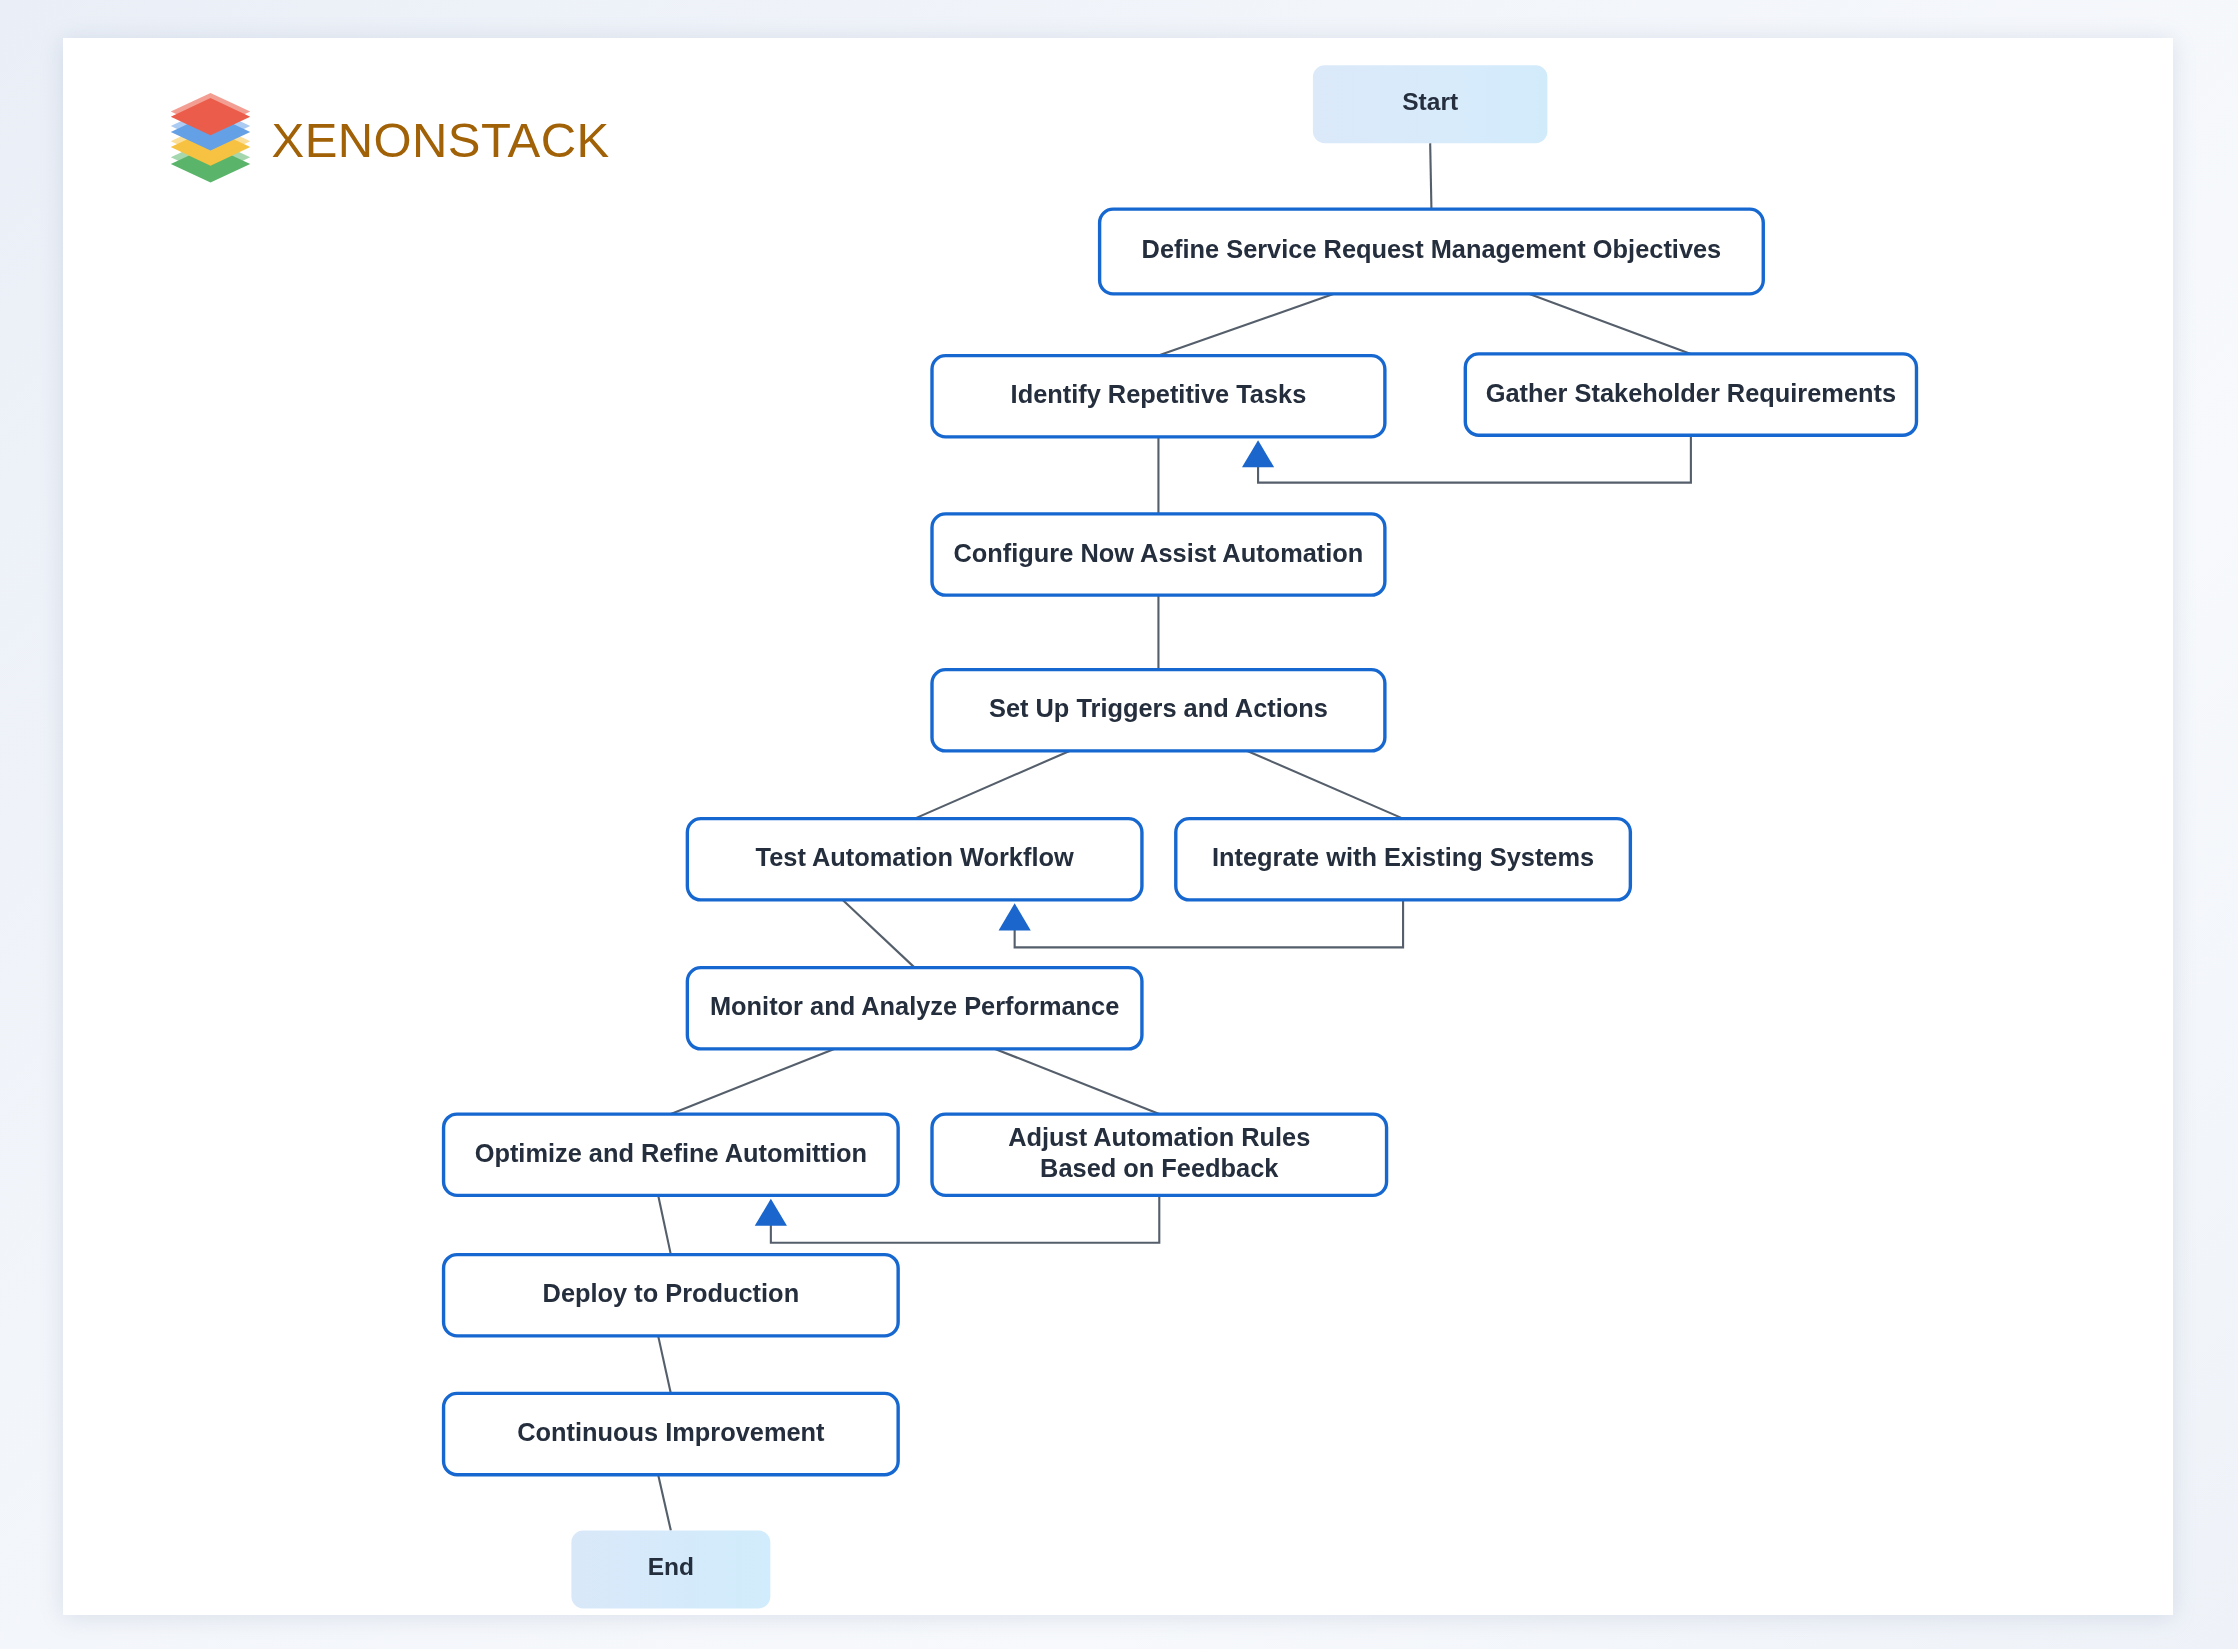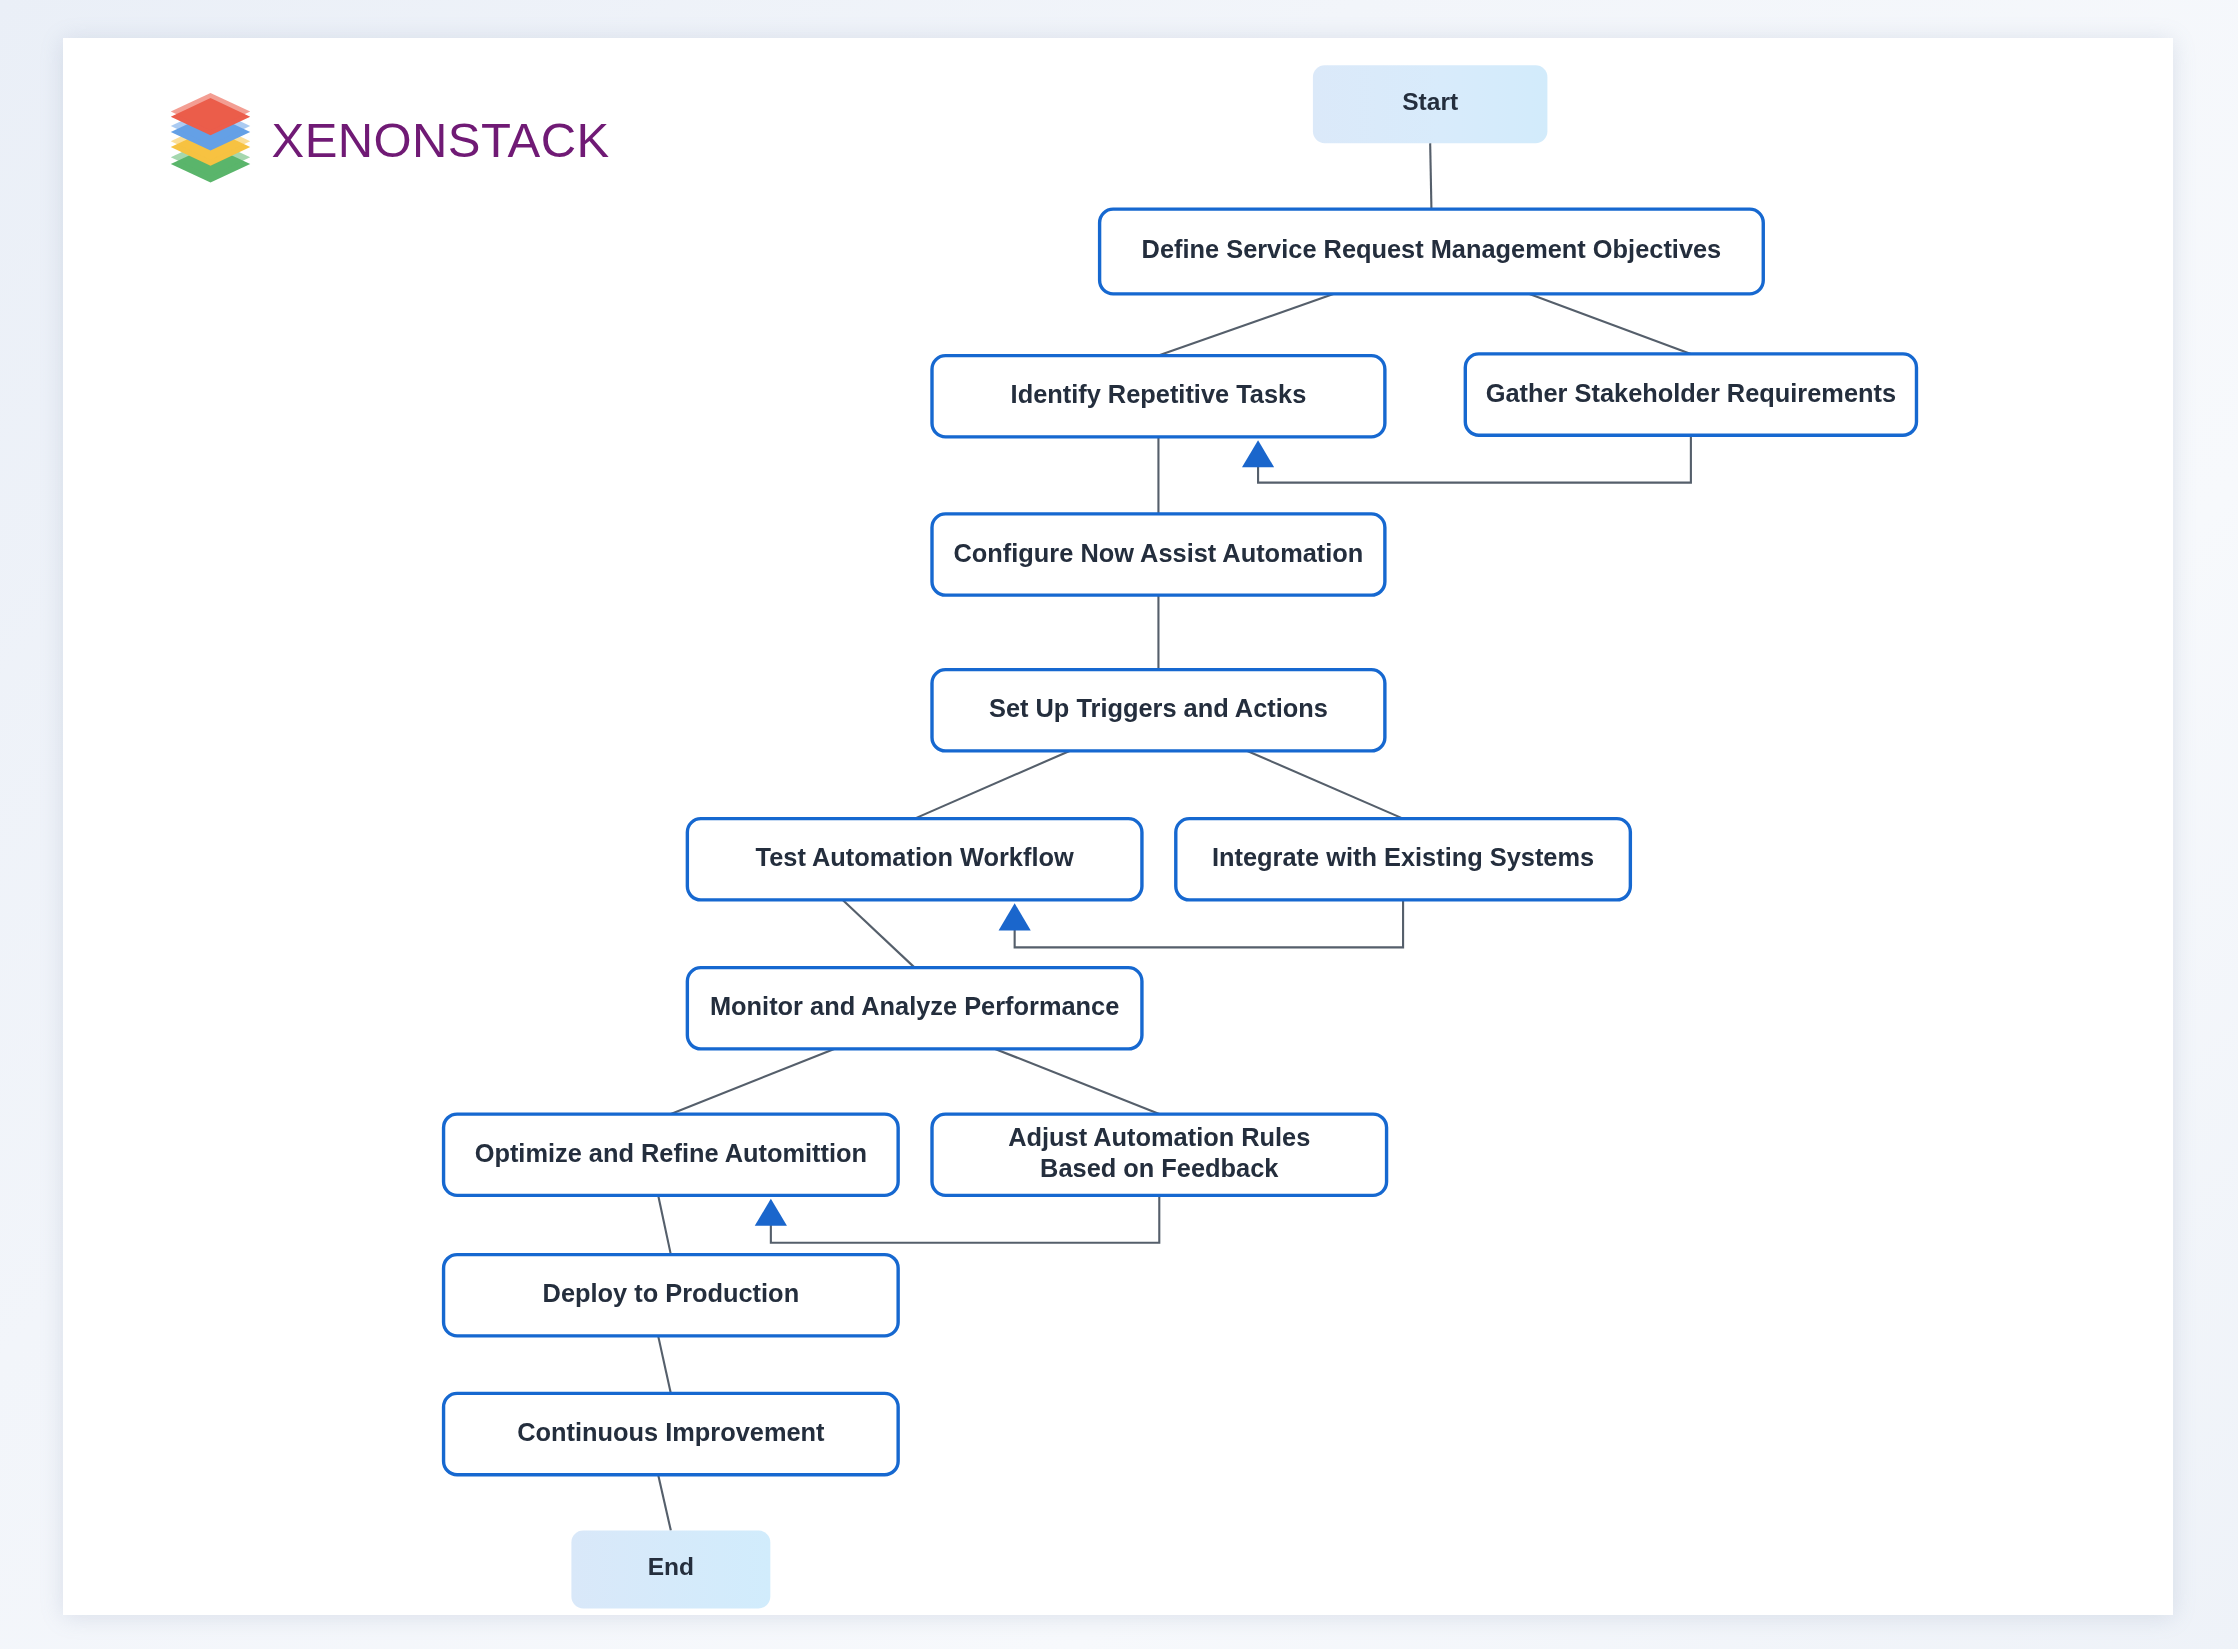--- a/index.html
+++ b/index.html
@@ -39,21 +39,21 @@
   }
   #logo-mark {
     width: 85px;
     height: 93px;
     position: relative;
   }
   #logo-text {
     font-family: "Liberation Sans", sans-serif;
     font-size: 49px;
     letter-spacing: 0.4px;
-    color: #701a75;
+    color: #a16207;
     font-weight: 400;
     white-space: nowrap;
     text-align: center;
   }
   
   #flow {
     position: absolute;
     left: 0;
     top: 0;
     width: 2239px;

